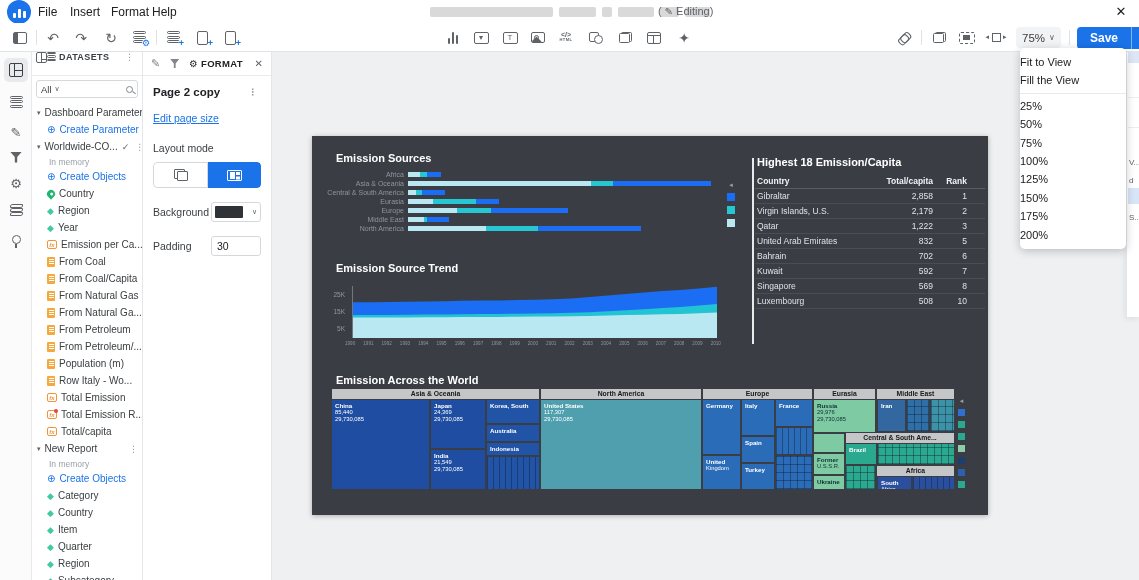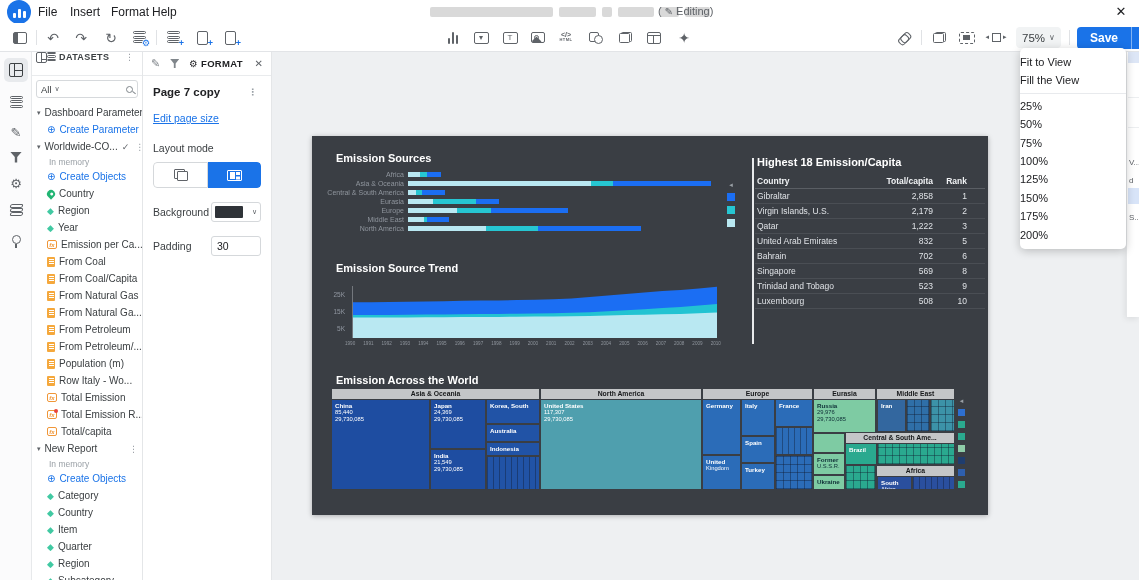--- a/index.html
+++ b/index.html
@@ -467,21 +467,21 @@
     <span class="pencil">✎</span>
     <span class="funnel-ic" style="width:9px;height:9px"></span>
     <span id="fmt-label">
         <span>⚙</span>
         <span>FORMAT</span>
       </span>
     <span id="fmt-close">✕</span>
   </div>
   <div id="fmt-body">
     <div id="page-name-row">
-      <span>Page 7 copy</span>
+      <span>Page 2 copy</span>
       <span class="kebab-g">⋮</span>
     </div>
     <a id="edit-size">Edit page size</a>
     <div class="fmt-label">Layout mode</div>
     <div id="layout-btns">
       <span id="layout-free">
           <span class="free-ic"></span>
         </span>
       <span id="layout-grid">
           <span class="gridb-ic"></span>
@@ -599,28 +599,28 @@
           <span class="c-country">United Arab Emirates</span>
           <span class="c-total">832</span>
           <span class="c-rank">5</span>
         </div>
         <div class="trow2">
           <span class="c-country">Bahrain</span>
           <span class="c-total">702</span>
           <span class="c-rank">6</span>
         </div>
         <div class="trow2">
+          <span class="c-country">Kuwait</span>
+          <span class="c-total">592</span>
+          <span class="c-rank">7</span>
+        </div>
+        <div class="trow2">
           <span class="c-country">Singapore</span>
           <span class="c-total">569</span>
           <span class="c-rank">8</span>
-        </div>
-        <div class="trow2">
-          <span class="c-country">Trinidad and Tobago</span>
-          <span class="c-total">523</span>
-          <span class="c-rank">9</span>
         </div>
         <div class="trow2">
           <span class="c-country">Luxembourg</span>
           <span class="c-total">508</span>
           <span class="c-rank">10</span>
         </div>
       </div>
   </div>
 
   <div>

